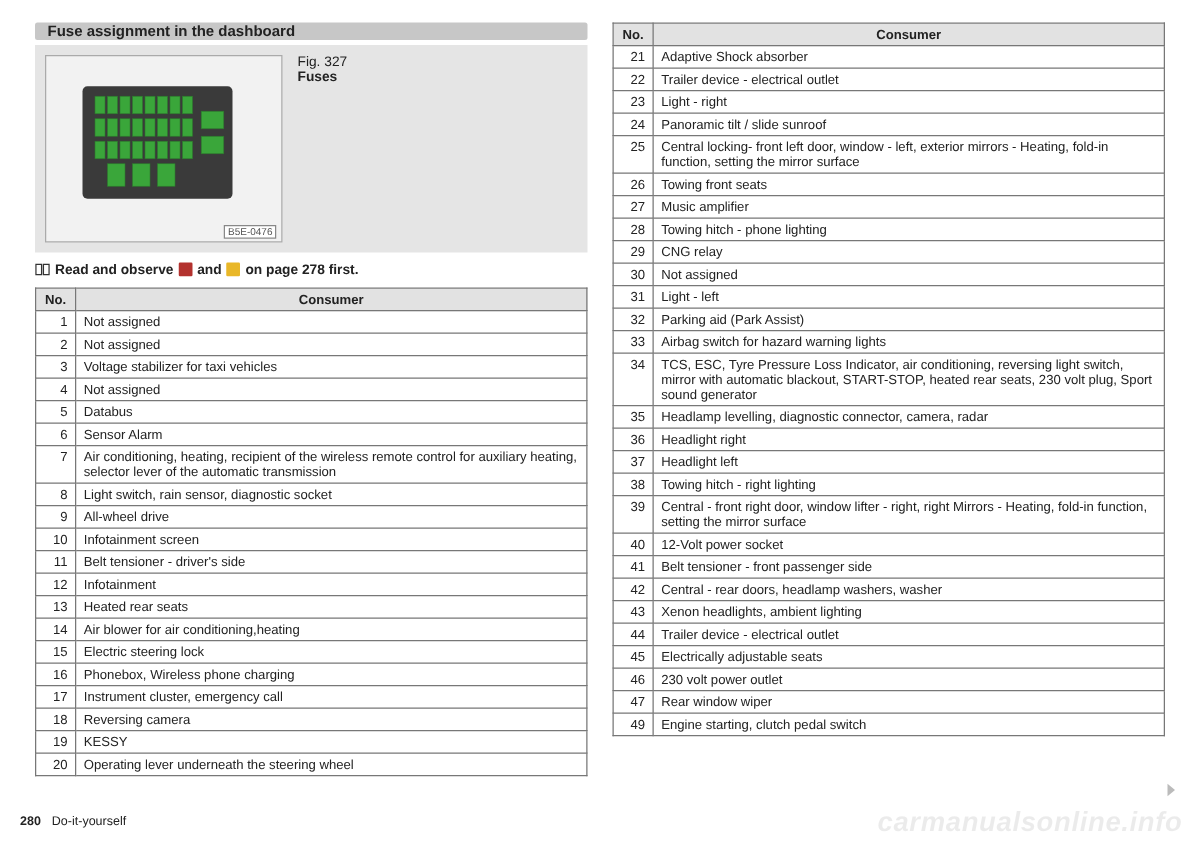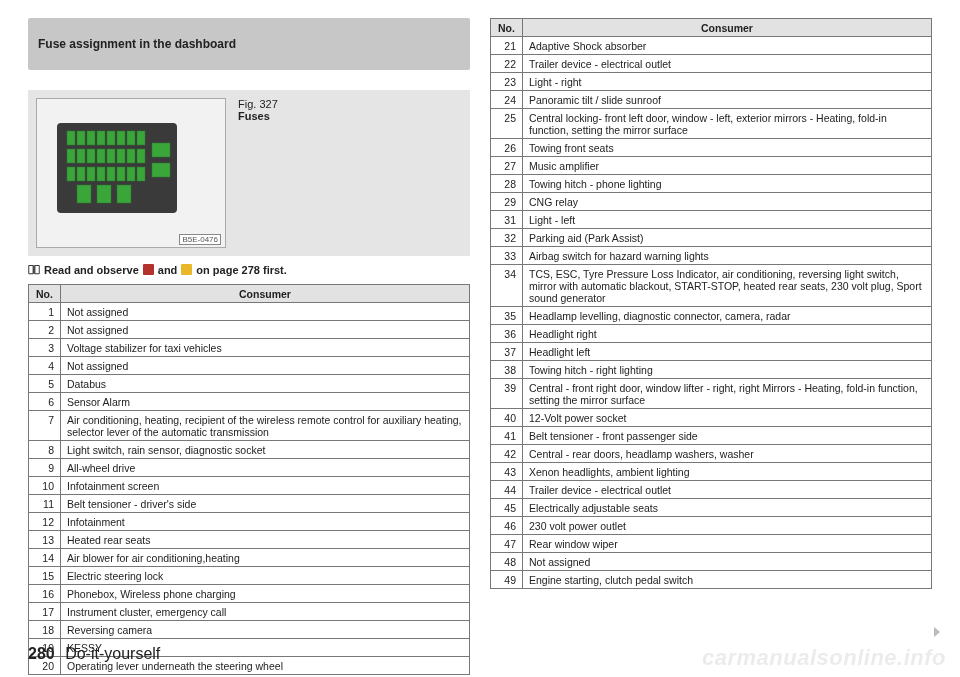--- a/index.html
+++ b/index.html
@@ -18,38 +18,39 @@
     padding: 18px 28px 10px 28px;
   }
   .col {
     flex: 1;
     min-width: 0;
   }
   .section-header {
     background: #c7c7c7;
     font-weight: bold;
     font-size: 12px;
-    padding: 19px 10px;
+    padding: 0 10px;
     border-radius: 2px;
-    margin-bottom: 20px;
+    margin-bottom: 4px;
   }
   .figure-block {
     background: #e5e5e5;
     display: flex;
     padding: 8px;
     margin-bottom: 8px;
   }
   .figure-image {
     width: 190px;
     height: 150px;
     background: #f2f2f2;
     border: 1px solid #aaa;
     position: relative;
     display: flex;
     align-items: center;
+    justify-content: center;
   }
   .figure-image svg { width: 170px; height: 120px; }
   .figure-caption {
     padding-left: 12px;
     font-size: 11px;
   }
   .figure-caption .fig-no { display: block; }
   .figure-caption .fig-title { display: block; font-weight: bold; }
   .img-code {
     position: absolute;
@@ -95,22 +96,22 @@
     font-weight: bold;
     text-align: center;
   }
   td.no-cell {
     text-align: right;
     width: 32px;
   }
   .footer {
     position: absolute;
     bottom: 14px;
-    left: 28px;
-    font-size: 16px;
+    left: 16px;
+    font-size: 10px;
   }
   .footer .page-no { font-weight: bold; margin-right: 6px; }
   .watermark {
     position: absolute;
     bottom: 6px;
     right: 14px;
     font-size: 22px;
     color: rgba(0,0,0,0.08);
     font-style: italic;
     font-weight: bold;
@@ -324,20 +325,24 @@
           </tr>
           <tr>
             <td class="no-cell">28</td>
             <td>Towing hitch - phone lighting</td>
           </tr>
           <tr>
             <td class="no-cell">29</td>
             <td>CNG relay</td>
           </tr>
           <tr>
+            <td class="no-cell">30</td>
+            <td>Not assigned</td>
+          </tr>
+          <tr>
             <td class="no-cell">31</td>
             <td>Light - left</td>
           </tr>
           <tr>
             <td class="no-cell">32</td>
             <td>Parking aid (Park Assist)</td>
           </tr>
           <tr>
             <td class="no-cell">33</td>
             <td>Airbag switch for hazard warning lights</td>
@@ -390,24 +395,20 @@
             <td class="no-cell">45</td>
             <td>Electrically adjustable seats</td>
           </tr>
           <tr>
             <td class="no-cell">46</td>
             <td>230 volt power outlet</td>
           </tr>
           <tr>
             <td class="no-cell">47</td>
             <td>Rear window wiper</td>
-          </tr>
-          <tr>
-            <td class="no-cell">48</td>
-            <td>Not assigned</td>
           </tr>
           <tr>
             <td class="no-cell">49</td>
             <td>Engine starting, clutch pedal switch</td>
           </tr>
         </tbody>
     </table>
   </div>
 
 </div>

